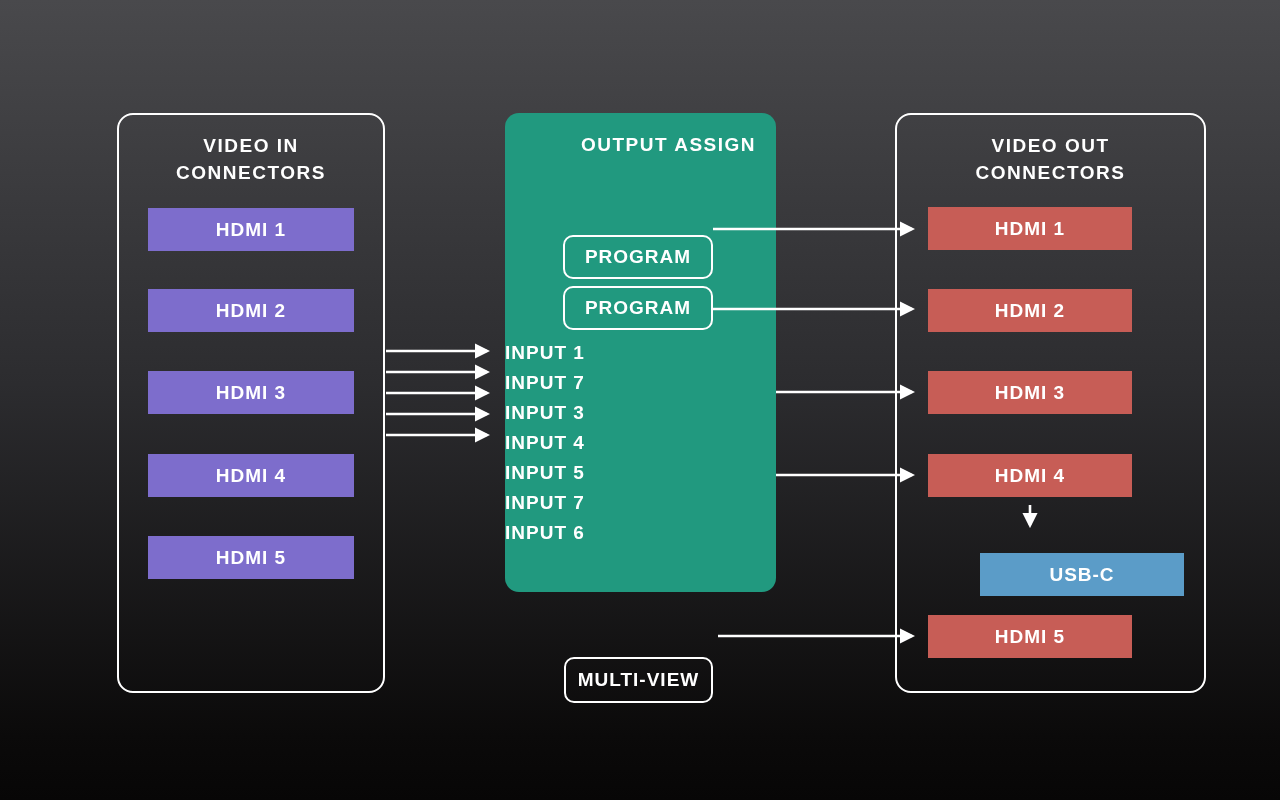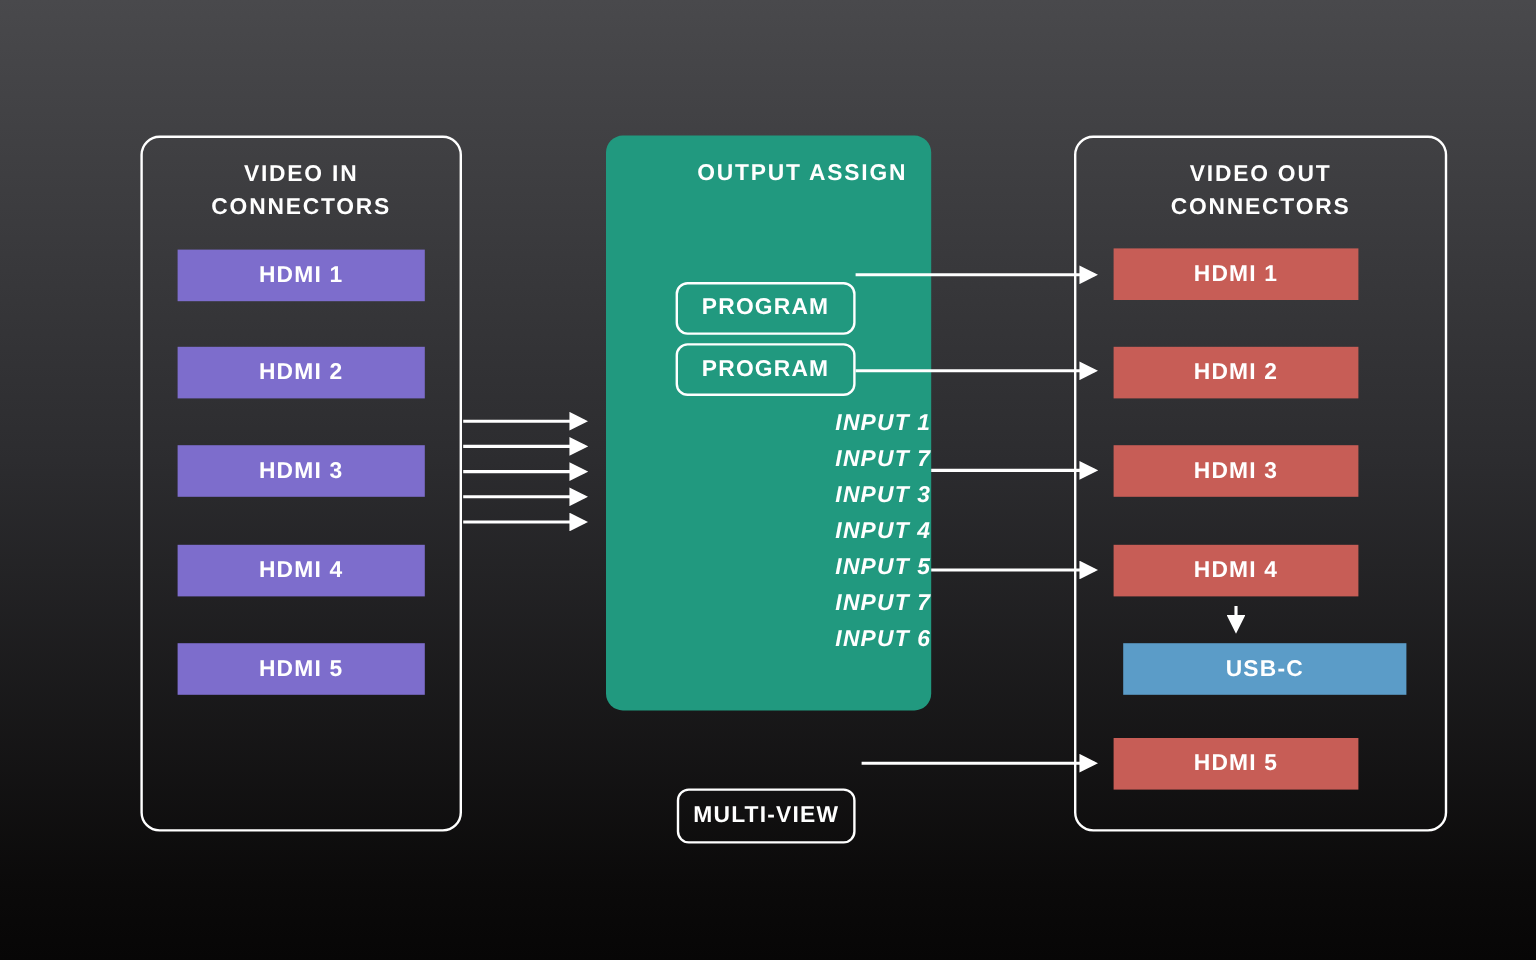--- a/index.html
+++ b/index.html
@@ -30,33 +30,33 @@
     text-align: center; font-size: 19px; letter-spacing: 1.5px; line-height: 27px;
   }
   .green-panel .panel-title { top: 18px; margin-left: 28px; }
   .chip {
     position: absolute; height: 43px; box-sizing: border-box;
     border-radius: 0; text-align: center; line-height: 43px;
     font-size: 19px; letter-spacing: 1px;
   }
   .chip.purple { left: 148px; width: 206px; background: #7d6dcc; }
   .chip.red    { left: 928px; width: 204px; background: #c75d56; }
-  .chip.blue   { left: 936px; width: 236px; background: #5b9cc8; }
+  .chip.blue   { left: 980px; width: 204px; background: #5b9cc8; margin-top: 17px; }
   .ghost-btn {
     position: absolute; box-sizing: border-box;
     border: 2.5px solid #ffffff; border-radius: 10px;
     text-align: center; font-size: 19px; letter-spacing: 1px;
     background: transparent;
   }
   #program-button    { left: 563px; top: 207px; width: 150px; height: 44px; line-height: 39px; margin-top: 28px; }
   #preview-button    { left: 563px; top: 286px; width: 150px; height: 44px; line-height: 39px; }
   #multi-view-button { left: 564px; top: 613px; width: 149px; height: 46px; line-height: 41px; margin-top: 44px; }
   .input-list {
     position: absolute; left: 505px; top: 338px; width: 271px;
-    text-align: right; font-size: 19px; letter-spacing: 1px; line-height: 30px; font-style: italic;
+    text-align: left; font-size: 19px; letter-spacing: 1px; line-height: 30px;
   }
   .input-list span { display: block; }
   svg.arrows {
     position: absolute; left: 0; top: 0; width: 1280px; height: 800px;
     pointer-events: none;
   }
 </style>
 </head>
 <body>
 

